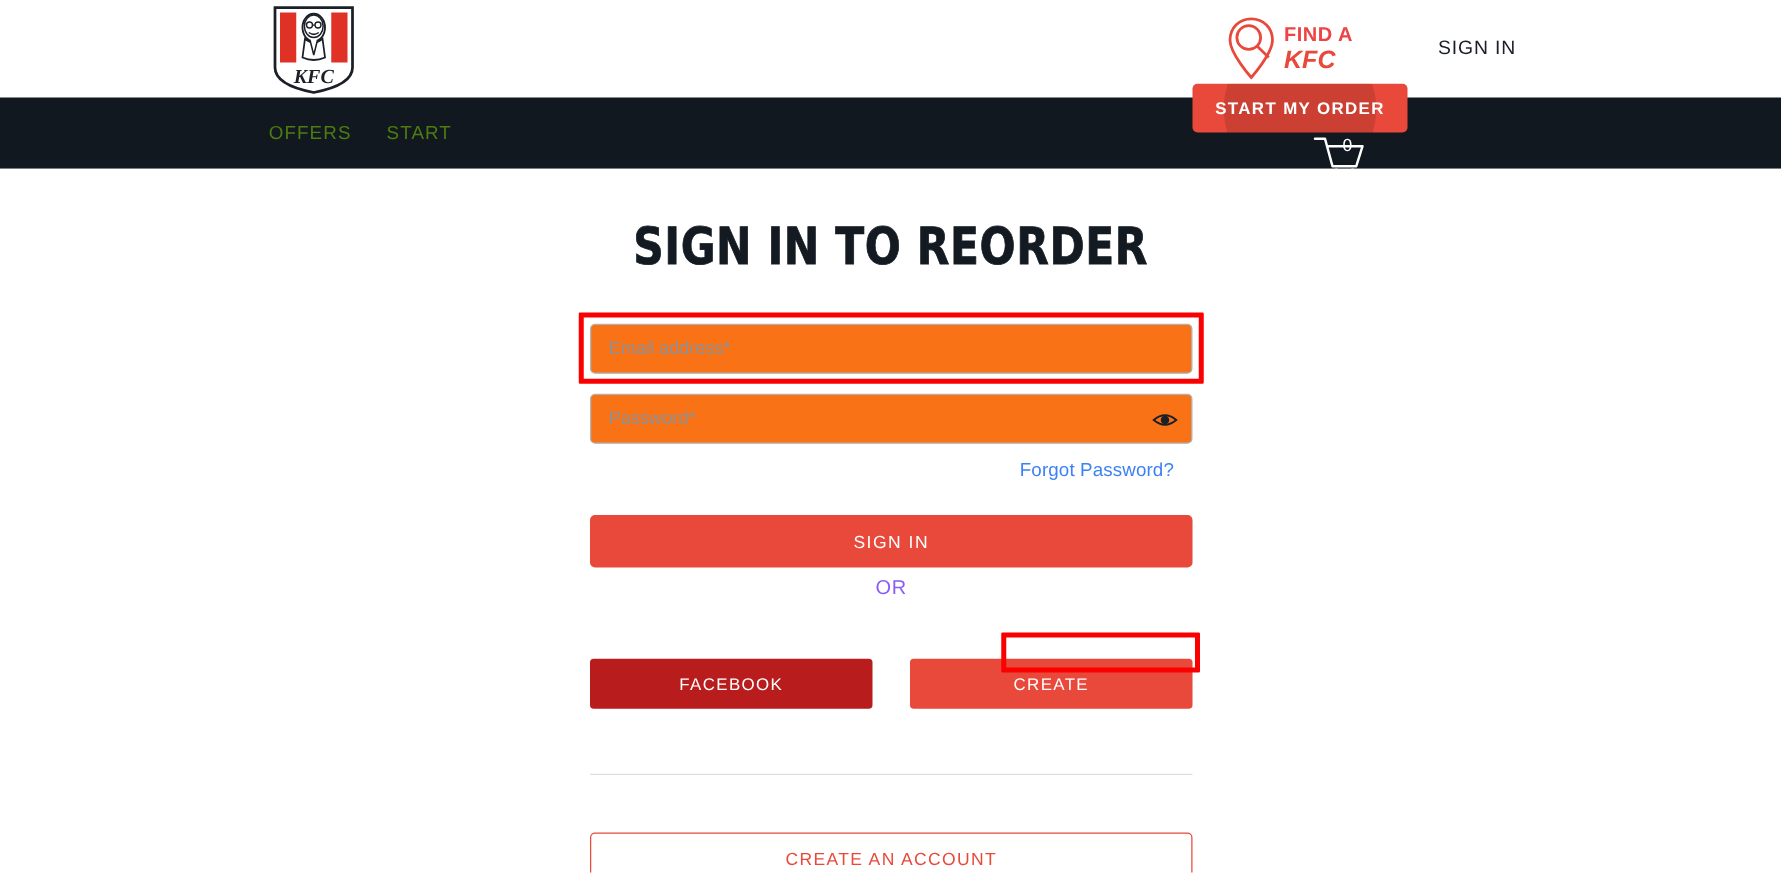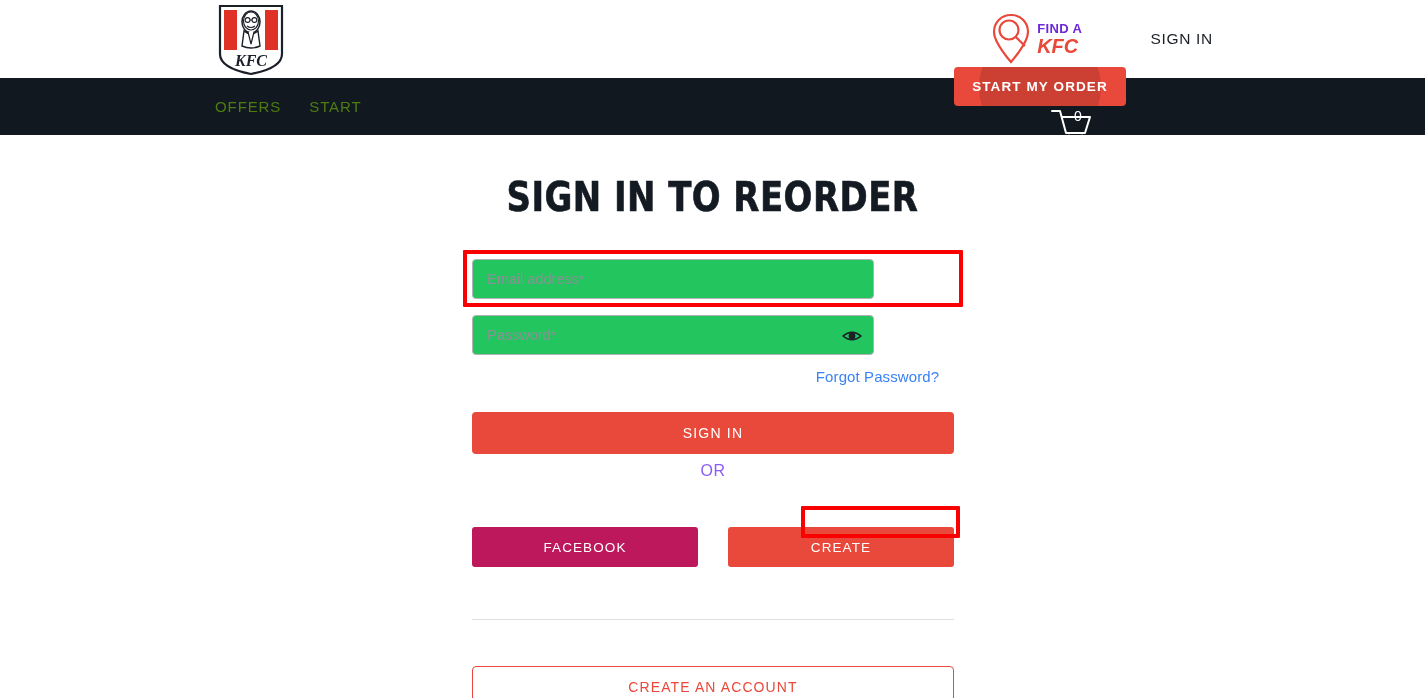--- a/index.html
+++ b/index.html
@@ -179,25 +179,25 @@
     height: 57px;
     border: 4px solid #fb0000;
     border-radius: 1px;
     pointer-events: none;
     z-index: 5;
   }
 
   .field {
     position: absolute;
     left: 0;
-    width: 402px;
+    width: 482px;
     height: 40px;
     border: 1px solid #b0b2b6;
     border-radius: 4px;
-    background: #22c55e;
+    background: #f97316;
     display: flex;
     align-items: flex-start;
   }
   .field-email { top: 124px; }
   .field-password { top: 180px; }
 
   .field-input {
     border: none;
     outline: none;
     background: transparent;
@@ -289,21 +289,21 @@
     width: 226px;
     height: 40px;
     border: none;
     border-radius: 3px;
     color: #ffffff;
     font-size: 13.5px;
     letter-spacing: 1.1px;
     font-family: "Liberation Sans", sans-serif;
     cursor: pointer;
   }
-  .fb-btn { background: #be185d; }
+  .fb-btn { background: #b91c1c; }
   .google-btn { background: #e8493a; }
 
   .divider {
     position: absolute;
     left: 0;
     top: 484px;
     width: 482px;
     height: 1px;
     background: #dddfe2;
   }
@@ -350,21 +350,21 @@
 
   <div class="header-right">
 
     <div class="find-kfc">
       <svg width="44" height="56" viewBox="0 0 44 56">
         <path d="M22 4 C12 4 5 11.5 5 21 C5 32 22 51 22 51 C22 51 39 32 39 21 C39 11.5 32 4 22 4 Z" fill="none" stroke="#e8493a" stroke-width="2.2"></path>
         <circle cx="20" cy="19" r="9.5" fill="none" stroke="#e8493a" stroke-width="2.2"></circle>
         <line x1="26.8" y1="26" x2="36" y2="35" stroke="#e8493a" stroke-width="2.2"></line>
       </svg>
       <div style="margin-left:4px;line-height:1.0;">
-        <div style="font-size:13px;font-weight:bold;color:#6d28d9;letter-spacing:0.4px;">FIND A</div>
+        <div style="font-size:16px;font-weight:bold;color:#ef4444;letter-spacing:0.4px;">FIND A</div>
         <div style="font-size:20px;font-weight:bold;font-style:italic;color:#e8493a;letter-spacing:0px;margin-top:1px;">KFC</div>
       </div>
     </div>
 
     <div class="header-signin">SIGN IN</div>
   </div>
 </div>
 
 <div class="navbar">
 

